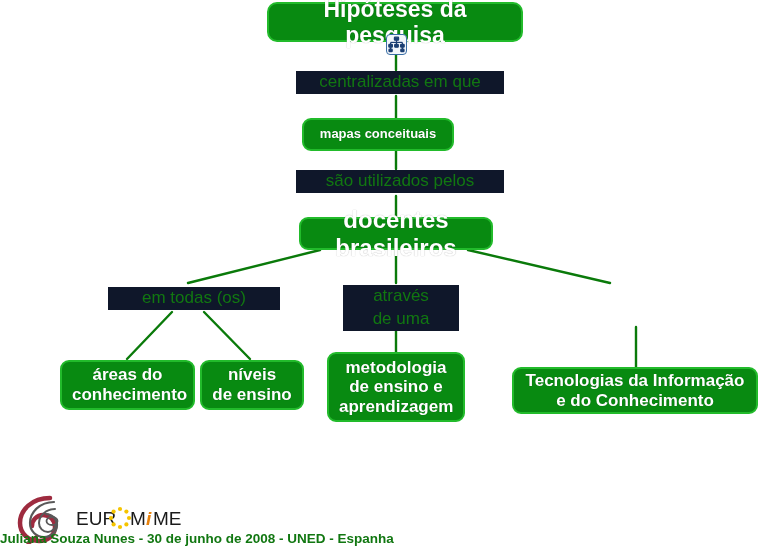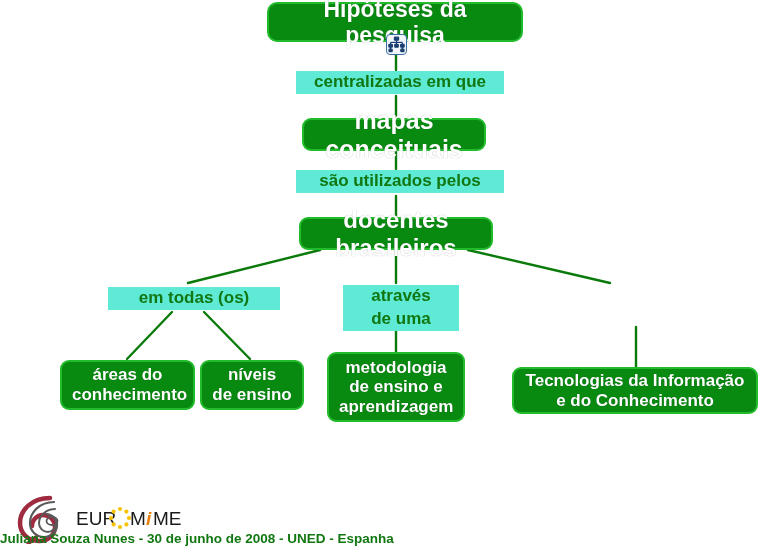--- a/index.html
+++ b/index.html
@@ -52,22 +52,22 @@
     padding: 4px 10px;
     text-shadow: 0 0 1px rgba(0,0,0,0.35);
   }
   .node span { display: block; width: 100%; white-space: pre-line; }
 
   .node.root {
     left: 267px; top: 2px; width: 256px; height: 40px;
     font-size: 23px; border-radius: 10px;
   }
   .node.n-mapas {
-    left: 302px; top: 118px; width: 184px; height: 33px;
-    font-size: 25px;
+    left: 302px; top: 118px; width: 152px; height: 33px;
+    font-size: 13px;
   }
   .node.n-docentes {
     left: 299px; top: 217px; width: 194px; height: 33px;
     font-size: 24px;
   }
   .node.n-areas {
     left: 60px; top: 360px; width: 135px; height: 50px;
     font-size: 17px;
   }
   .node.n-niveis {
@@ -85,23 +85,22 @@
 
   
   .linkphrase {
     position: absolute;
     z-index: 2;
     color: #117711;
     font-size: 17px;
     text-align: center;
     line-height: 1.35;
     white-space: pre-line;
-    background: #5eead4;
+    background: #0f172a;
     padding: 0 4px;
-    font-weight: bold;
   }
   .lp-centralizadas { left: 296px; top: 71px; width: 200px; }
   .lp-utilizados   { left: 296px; top: 170px; width: 200px; }
   .lp-emtodas      { left: 108px; top: 287px; width: 164px; }
   .lp-atraves      { left: 343px; top: 285px; width: 108px; }
   .lp-comouma      { left: 556px; top: 284px; width: 164px; }
 
   
   .tree-icon {
     position: absolute;

